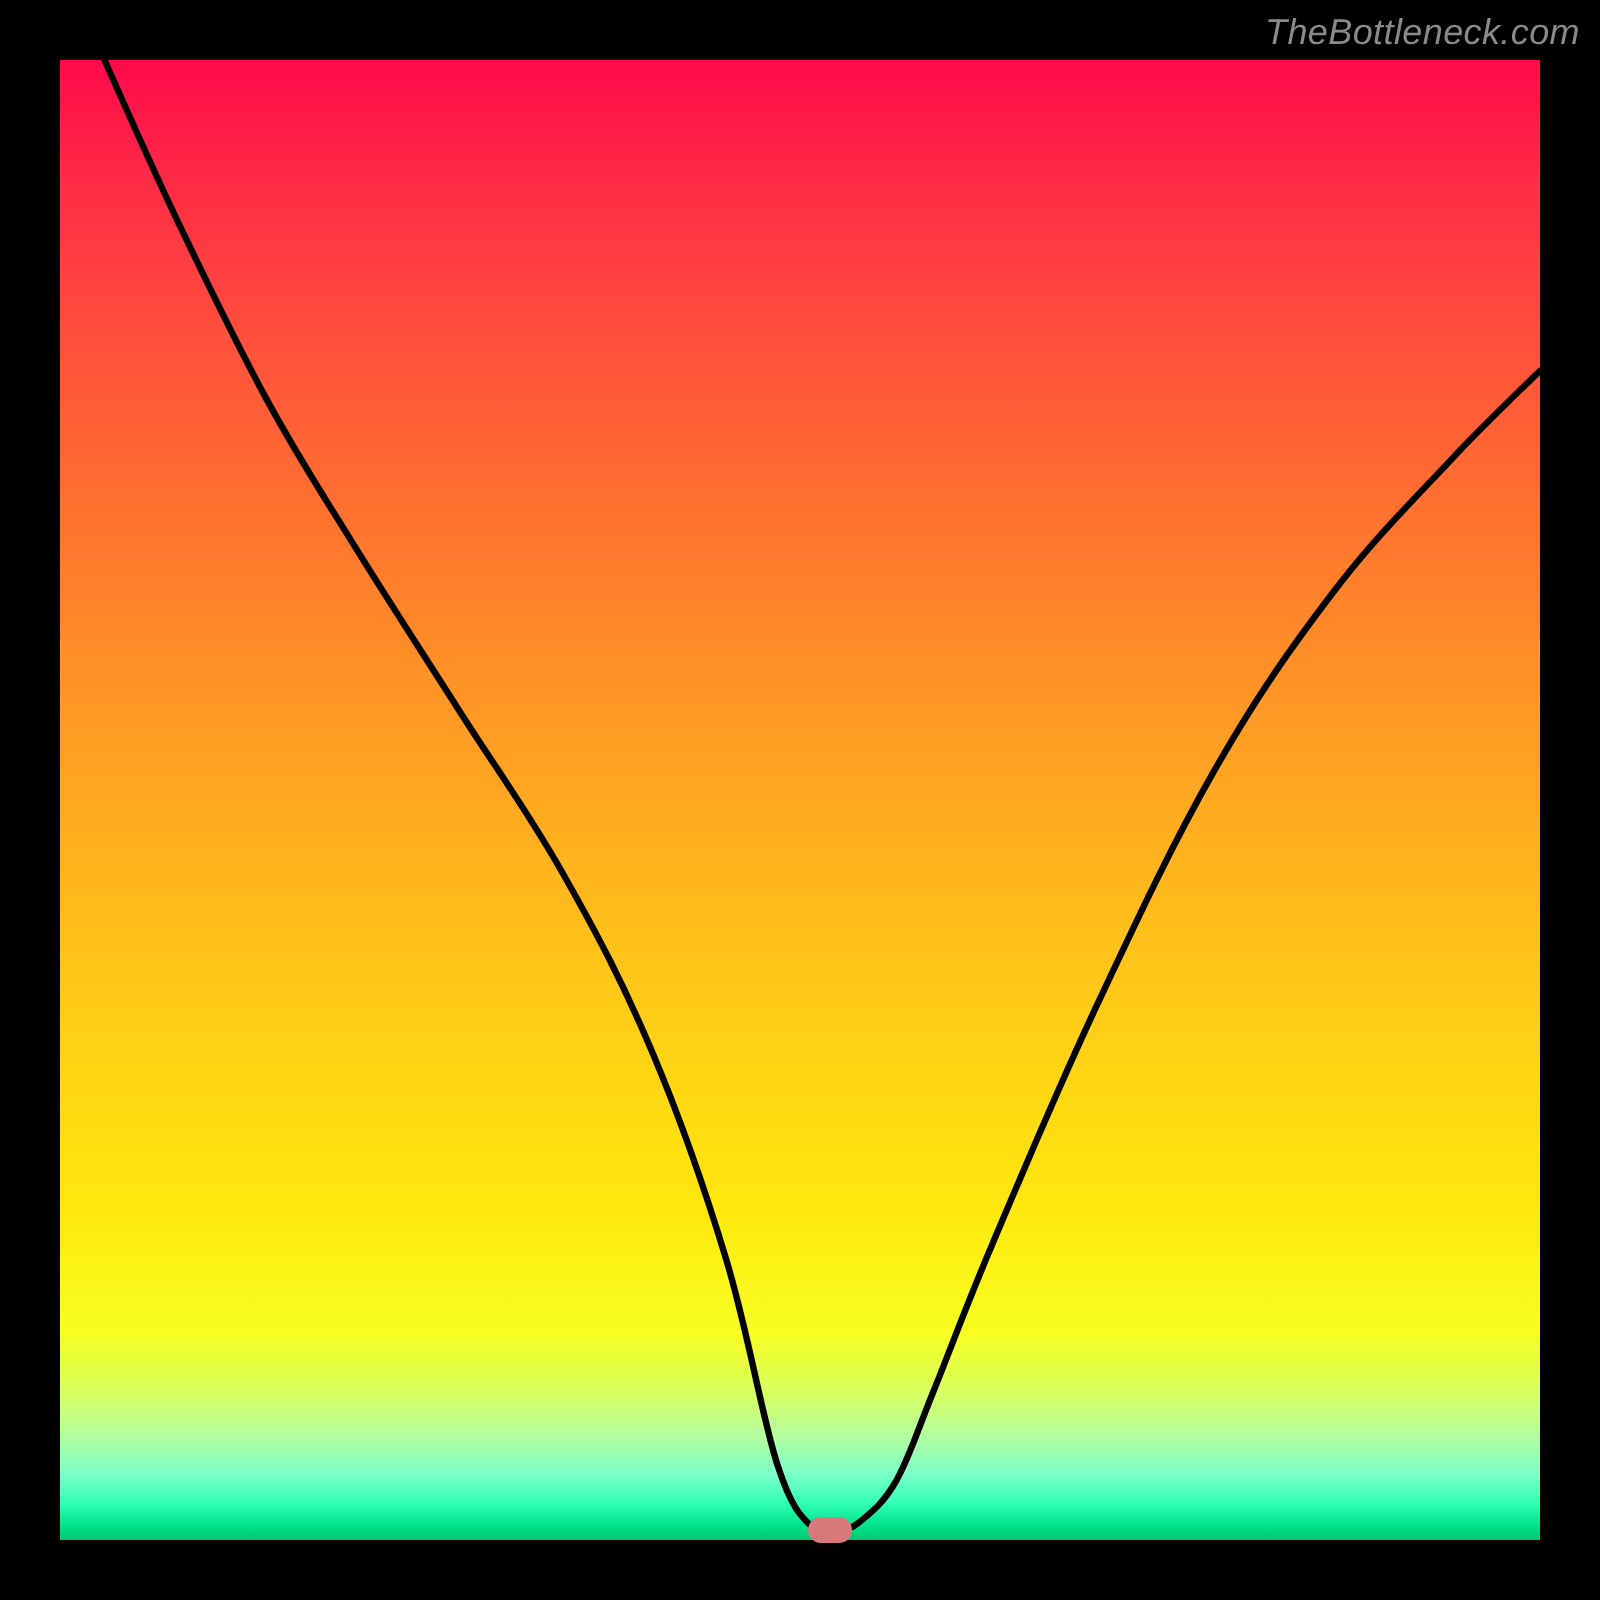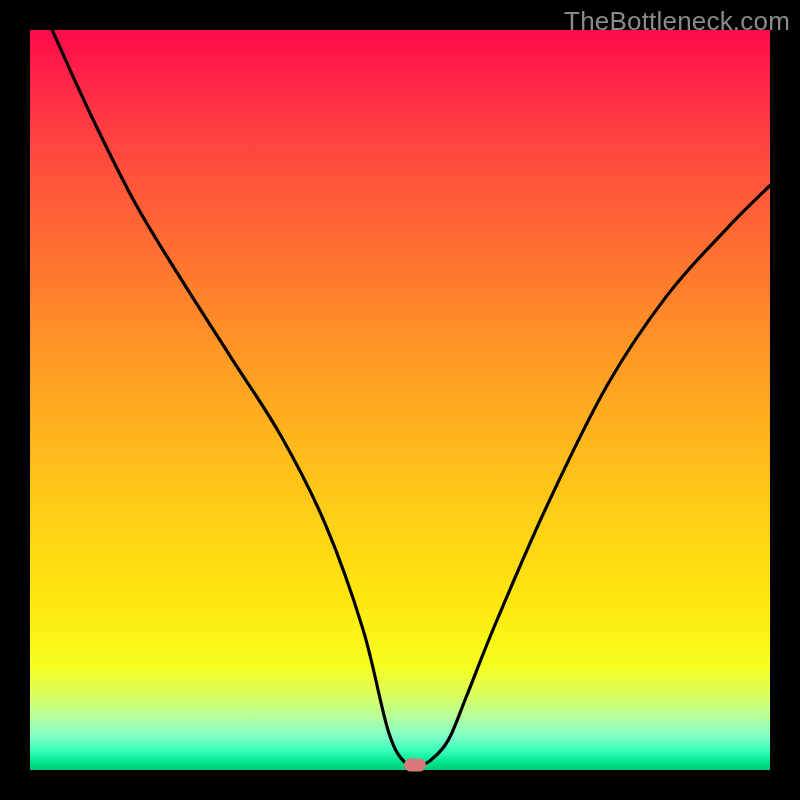--- a/index.html
+++ b/index.html
@@ -41,23 +41,24 @@
       #33ffb8 97.5%,
       #00e38a 99%,
       #00c972 100%
     );
   }
   .watermark {
     position: absolute;
     top: 6px;
     right: 10px;
     color: #8a8a8a;
-    font-size: 26px;
+    font-size: 18px;
     letter-spacing: 0.2px;
     user-select: none;
+    font-style: italic;
   }
   svg.curve {
     position: absolute;
     left: 0;
     top: 0;
     width: 740px;
     height: 740px;
   }
   .marker {
     position: absolute;

